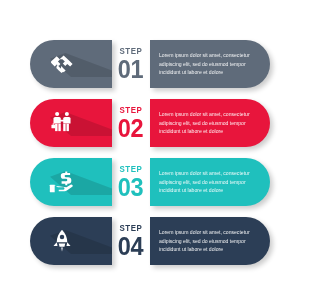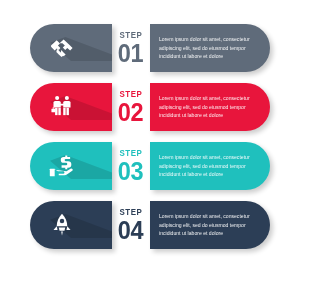--- a/index.html
+++ b/index.html
@@ -12,21 +12,21 @@
     height: 300px;
     overflow: hidden;
     font-family: "Liberation Sans", sans-serif;
   }
 
   #infographic {
     width: 300px;
     height: 228px;
     position: relative;
     background: #ffffff;
-    padding-top: 24px;
+    padding-top: 40px;
     box-sizing: border-box;
   }
 
   .step-row {
     position: relative;
     height: 48px;
     margin-bottom: 11px;
     padding-left: 30px;
     box-sizing: border-box;
   }

